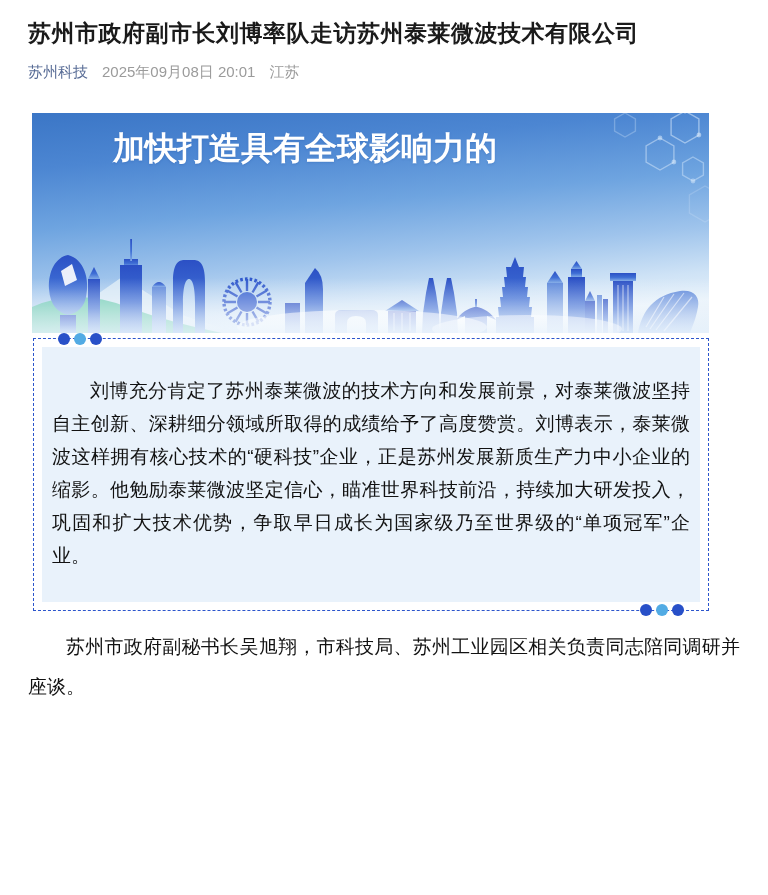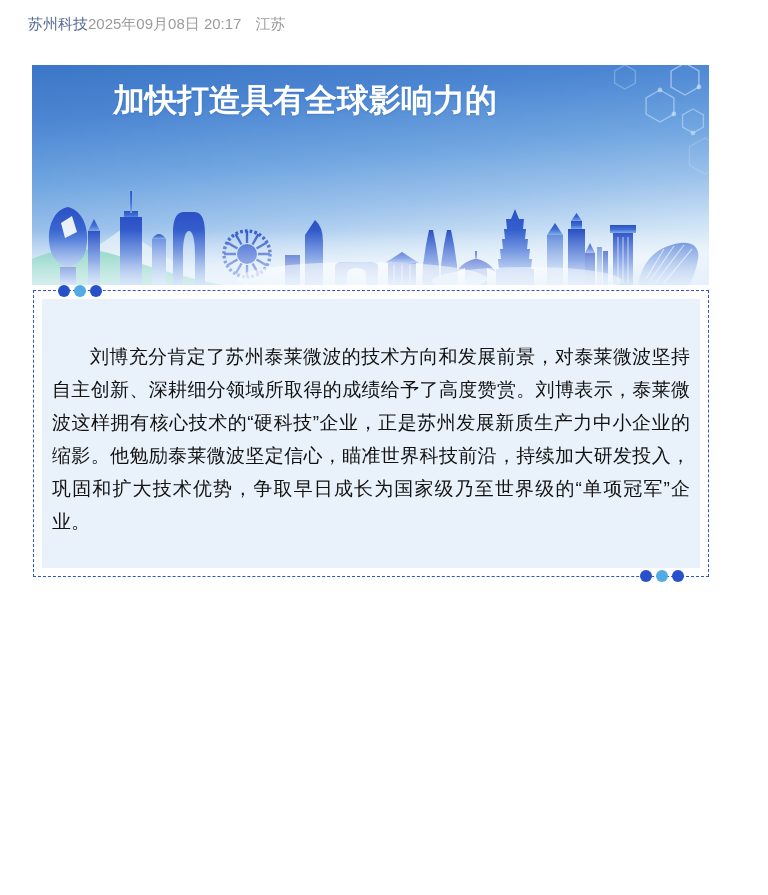--- a/index.html
+++ b/index.html
@@ -11,21 +11,21 @@
   .page{width:768px;height:895px;background:#fff;}
   .content{padding:0 28px;}
 
   
   .title{
     margin:0;padding-top:18px;
     font-size:23px;line-height:30px;font-weight:700;
     color:#1a1a1a;letter-spacing:.5px;
   }
   .meta{margin-top:13px;font-size:15px;line-height:21px;color:#9b9b9b;}
-  .meta .source{color:#576b95;cursor:pointer;}
+  .meta .source{color:#576b95;margin-right:14px;cursor:pointer;}
   .meta .datetime{margin-right:14px;}
 
   
   .banner{
     position:relative;margin:31px 0 0 4px;width:677px;height:220px;overflow:hidden;
     background:linear-gradient(175deg,
       #3b76c6 0%, #4c86d2 20%, #6ea4e0 42%, #9fc4ec 62%,
       #cfe3f6 78%, #e4f0fa 88%, #c6dcf2 100%);
     cursor:pointer;
   }
@@ -45,43 +45,44 @@
     margin:0;font-size:19px;line-height:40px;color:#121212;
     text-align:justify;text-indent:2em;
   }
   .para.first{margin-top:4px;}
 
   
   .quote-wrap{
     position:relative;margin:5px 0 0 5px;width:674px;
     border:1px dashed #2c55cc;
   }
-  .quote-inner{margin:8px;background:#e9f2fb;padding:41px 10px 30px;}
+  .quote-inner{margin:8px;background:#e9f2fb;padding:27px 10px 30px;}
   .quote-text{
     margin:0;font-size:19px;line-height:33px;color:#121212;
     text-align:justify;text-indent:2em;
   }
   .dots{position:absolute;display:flex;gap:4px;z-index:2;}
   .dots.top{top:-6px;left:24px;}
   .dots.bottom{bottom:-6px;right:24px;}
   .dot{width:12px;height:12px;border-radius:50%;}
   .dot.dark{background:#2850c8;}
   .dot.light{background:#52abe4;}
 
   .closing{margin-top:16px;}
 </style>
 </head>
 <body>
 
 <div class="page">
   <div class="content">
 
+    <h1 class="title">苏州市政府副市长刘博率队走访苏州泰莱微波技术有限公司</h1>
 
     <div class="meta">
-      <span class="source">苏州科技</span><span class="datetime">2025年09月08日 20:17</span><span class="region">江苏</span>
+      <span class="source">苏州科技</span><span class="datetime">2025年09月08日 20:01</span><span class="region">江苏</span>
     </div>
 
     <div class="banner">
 
       <svg class="hexes" width="150" height="140" viewBox="0 0 150 140">
         <g fill="none" stroke="#d9eafc" stroke-width="1.4">
           <polygon opacity="0.55" points="120,2 133.9,10 133.9,26 120,34 106.1,26 106.1,10"></polygon>
           <polygon opacity="0.5" points="95,29 108.9,37 108.9,53 95,61 81.1,53 81.1,37"></polygon>
           <polygon opacity="0.45" points="128,48 138.4,54 138.4,66 128,72 117.6,66 117.6,54"></polygon>
           <polygon opacity="0.3" points="60,4 70.4,10 70.4,22 60,28 49.6,22 49.6,10"></polygon>
@@ -199,15 +200,16 @@
       <div class="quote-inner">
         <p class="quote-text">刘博充分肯定了苏州泰莱微波的技术方向和发展前景，对泰莱微波坚持自主创新、深耕细分领域所取得的成绩给予了高度赞赏。刘博表示，泰莱微波这样拥有核心技术的“硬科技”企业，正是苏州发展新质生产力中小企业的缩影。他勉励泰莱微波坚定信心，瞄准世界科技前沿，持续加大研发投入，巩固和扩大技术优势，争取早日成长为国家级乃至世界级的“单项冠军”企业。</p>
       </div>
       <div class="dots bottom">
         <span class="dot dark"></span>
         <span class="dot light"></span>
         <span class="dot dark"></span>
       </div>
     </div>
 
+    <p class="para closing">苏州市政府副秘书长吴旭翔，市科技局、苏州工业园区相关负责同志陪同调研并座谈。</p>
 
   </div>
 </div>
 
 </body></html>

